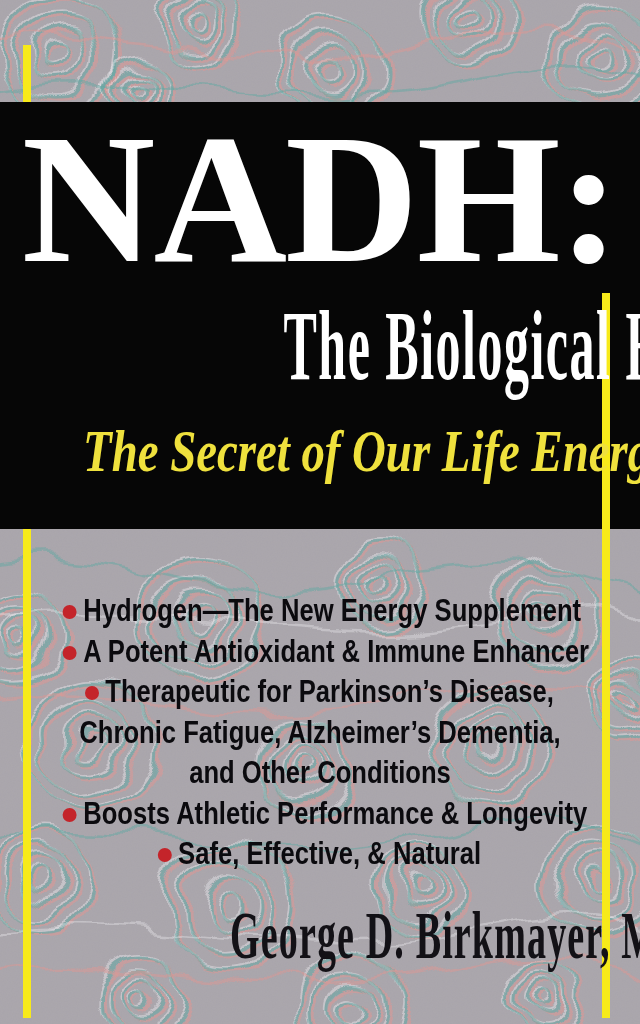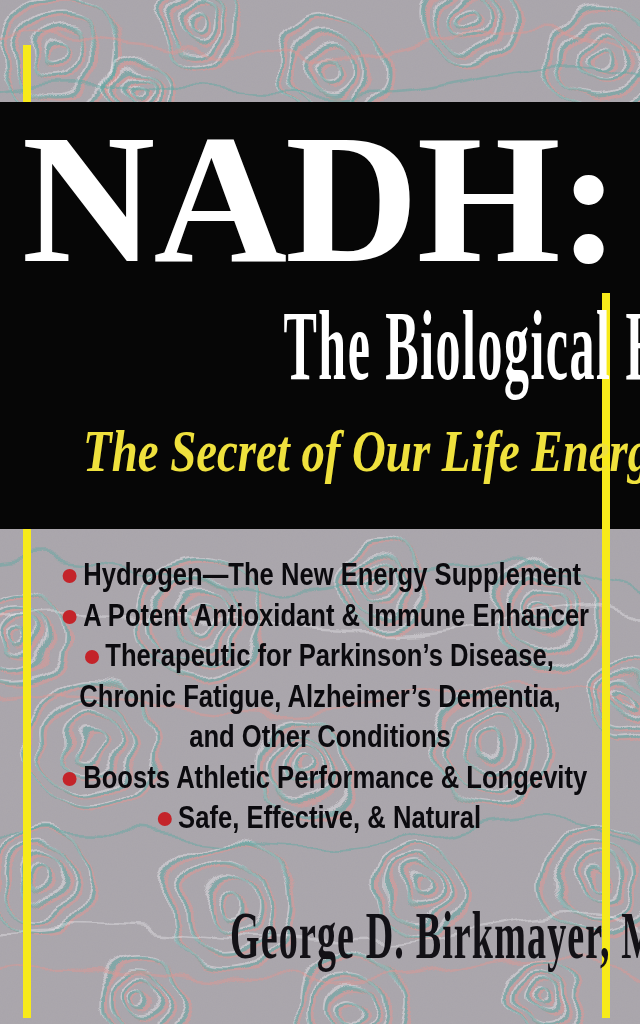--- a/index.html
+++ b/index.html
@@ -27,21 +27,21 @@
     font:700 100px/1 "Liberation Serif",serif;
     letter-spacing:3px;
     transform:scaleX(.5);transform-origin:50% 0;
   }
   .tagline{top:421px;color:var(--tagline_yellow,#efe13d);}
   .tagline .squeeze{
     display:inline-block;white-space:nowrap;
     font:italic 700 60px/1 "Liberation Serif",serif;
     transform:scaleX(.78);transform-origin:50% 0;
   }
-  .bullets{top:554px;}
+  .bullets{top:590px;}
   .b-line{
     height:40.5px;white-space:nowrap;
     font:700 32px/40.5px "Liberation Sans",sans-serif;
     color:var(--body_text_black,#0b0a0e);
     transform:scaleX(.8);transform-origin:50% 50%;
     letter-spacing:0px;
   }
   .dot{
     display:inline-block;width:14px;height:14px;border-radius:50%;
     background:var(--bullet_red,#c4242a);

